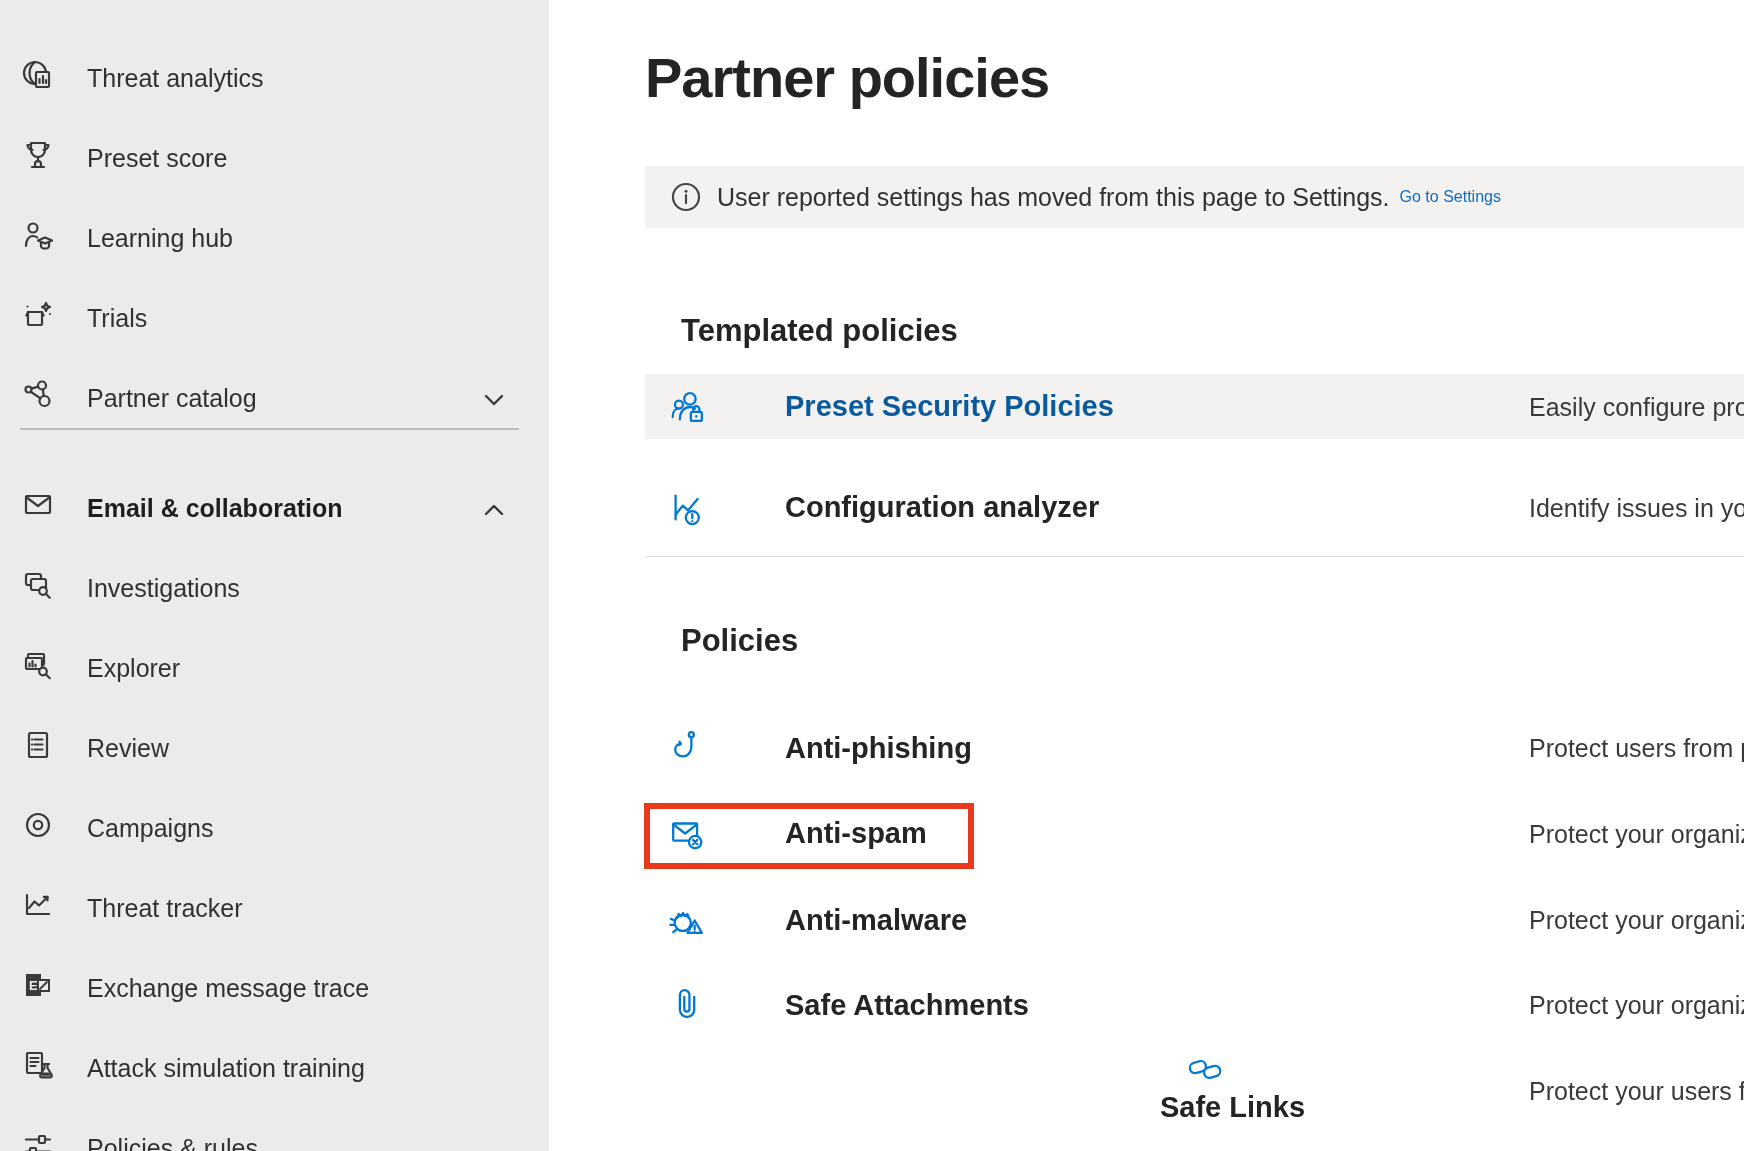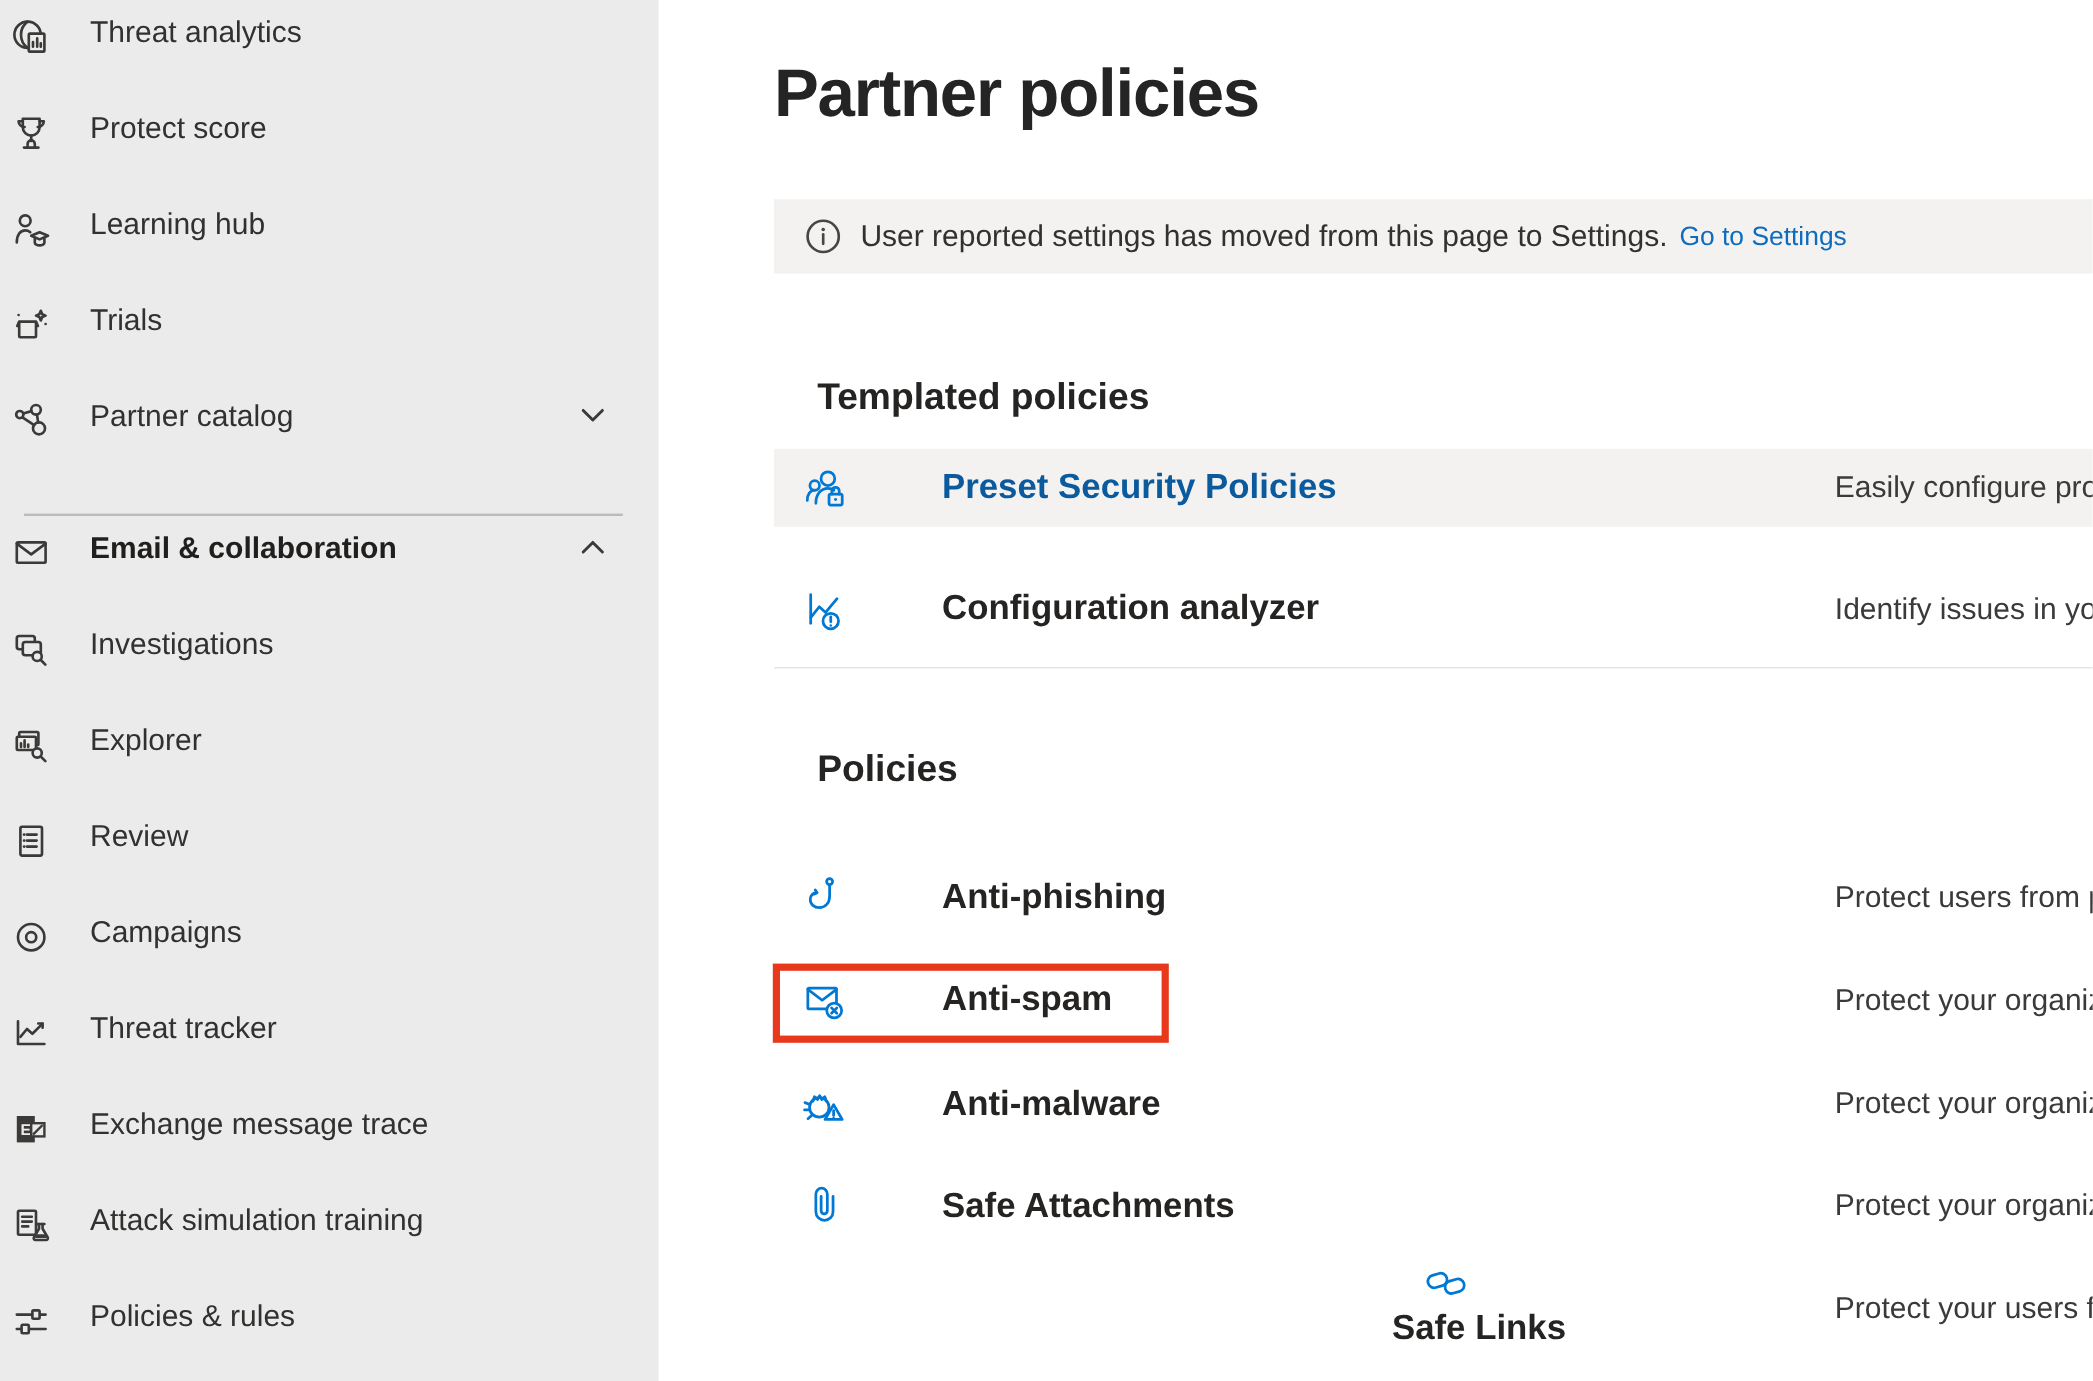--- a/index.html
+++ b/index.html
@@ -3,38 +3,38 @@
 <meta charset="utf-8">
 <style>
   * { margin:0; padding:0; box-sizing:border-box; }
   html,body { width:1744px; height:1151px; overflow:hidden; background:#fff;
     font-family:"Liberation Sans","DejaVu Sans",sans-serif; }
   .app { position:relative; width:1744px; height:1151px; }
 
   
   .sidebar { position:absolute; left:0; top:0; width:549px; height:1151px;
     background:#ebebeb; padding-top:13px; }
-  .nav-item { height:80px; display:flex; align-items:flex-start; padding-left:8px;
+  .nav-item { height:80px; display:flex; align-items:flex-end; padding-left:20px;
     cursor:pointer; color:#323130; }
   .nav-item .nicon { width:36px; height:36px; flex:0 0 36px; color:#3b3a39;
     display:flex; align-items:center; justify-content:center; }
   .nav-item .nlabel { margin-left:31px; font-size:25px; color:#323130; white-space:nowrap; }
   .nav-item.bold .nlabel { font-weight:700; color:#201f1e; }
   .nav-item .chev { margin-left:auto; margin-right:42px; color:#3b3a39; }
   .nav-divider { height:2px; background:#bdbbb9; margin:15px 30px 13px 20px; }
 
   
   .main { position:absolute; left:549px; top:0; right:0; bottom:0; background:#fff; }
   .page-title { position:absolute; left:96px; top:45px; font-size:56px; font-weight:700;
     color:#242424; letter-spacing:-1px; white-space:nowrap; }
 
   .banner { position:absolute; left:96px; top:166px; height:62px; width:calc(100% - 96px);
     background:#f3f2f1; display:flex; align-items:center; padding-left:26px; overflow:hidden; }
   .banner .btext { margin-left:16px; font-size:25px; color:#323130; white-space:nowrap; }
-  .banner .blink { margin-left:10px; font-size:22px; color:#0f6cbd; white-space:nowrap;
+  .banner .blink { margin-left:10px; font-size:16px; color:#0f6cbd; white-space:nowrap;
     cursor:pointer; text-decoration:none; }
 
   .sec-heading { position:absolute; left:96px; font-size:31px; font-weight:700;
     color:#252423; line-height:38px; white-space:nowrap;margin-left:36px; }
   .h-templated { top:312px; }
   .h-policies  { top:622px; }
 
   .prow { position:absolute; left:96px; right:0; display:flex; align-items:center;
     cursor:pointer; overflow:hidden; }
   .prow .picon { margin-left:22px; width:42px; height:44px; flex:0 0 42px; color:#0078d4;
@@ -80,21 +80,21 @@
       <span class="nicon">
         <svg width="36" height="36" viewBox="0 0 36 36" fill="none" stroke="currentColor" stroke-width="2.2" stroke-linecap="round" stroke-linejoin="round">
           <path d="M11 6h14v7a7 7 0 0 1-14 0z"></path>
           <path d="M11 8H7.5a4.8 4.8 0 0 0 5 4.8"></path>
           <path d="M25 8h3.5a4.8 4.8 0 0 1-5 4.8"></path>
           <path d="M18 20v4.5"></path>
           <path d="M15 30v-3a3 3 0 0 1 6 0v3"></path>
           <path d="M12 30h12"></path>
         </svg>
       </span>
-      <span class="nlabel">Protect score</span>
+      <span class="nlabel">Preset score</span>
     </div>
 
     <div class="nav-item">
       <span class="nicon">
         <svg width="36" height="36" viewBox="0 0 36 36" fill="none" stroke="currentColor" stroke-width="2.2" stroke-linecap="round" stroke-linejoin="round">
           <circle cx="13" cy="11" r="4.5"></circle>
           <path d="M6 29c0-6.5 3-10 7-10 1.6 0 3 .5 4.2 1.5"></path>
           <path d="M18 23.5l7-3 7 3-7 3z"></path>
           <path d="M21 25.8v3.4c0 1.2 1.8 2.3 4 2.3s4-1.1 4-2.3v-3.4"></path>
         </svg>

